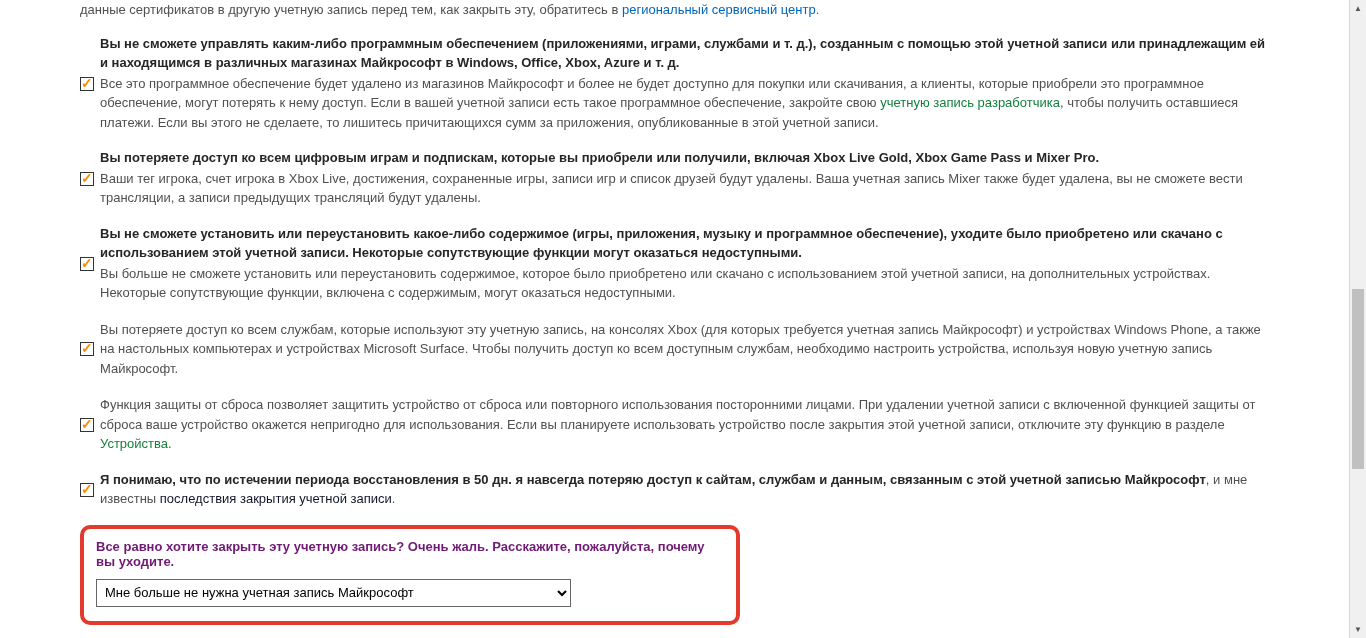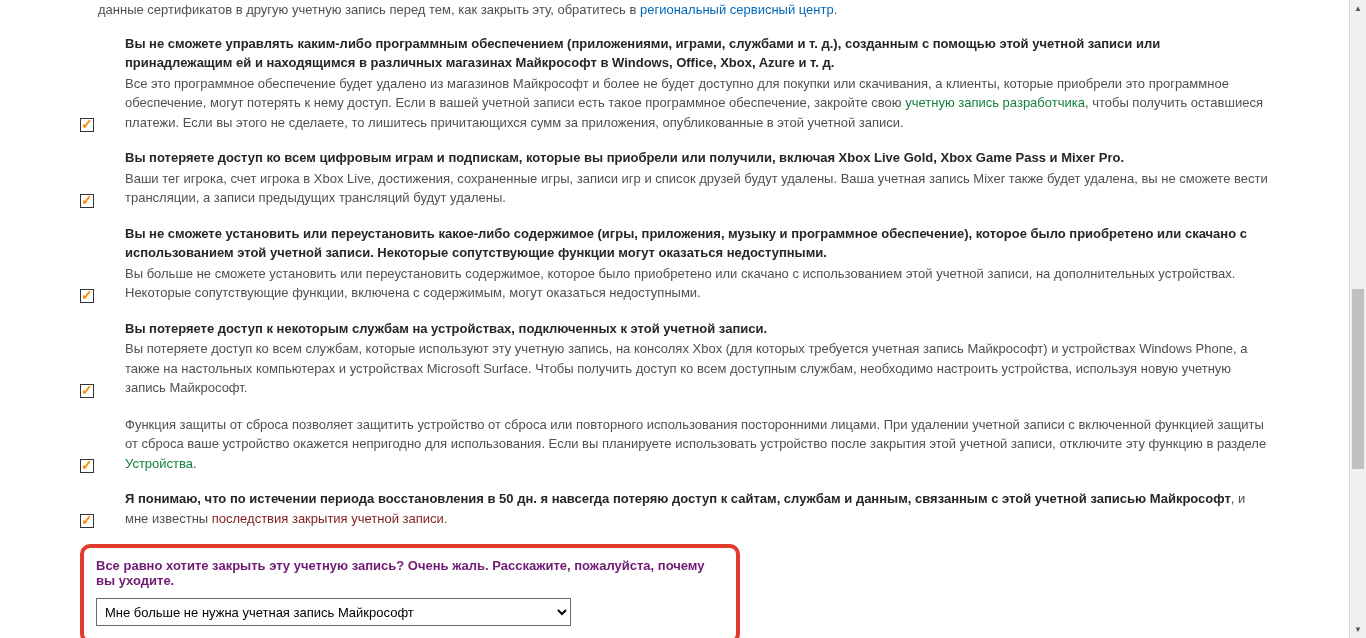--- a/index.html
+++ b/index.html
@@ -14,30 +14,28 @@
       width: 1349px;
       margin: 0;
       padding: 0 0 0 0;
       position: relative;
     }
     .content {
       padding: 0 80px 40px 80px;
     }
     .intro-text {
       margin-bottom: 14px;
-      margin-left: 18px;
       line-height: 1.5;
       color: #505050;
     }
     .intro-text .link { color: #0067b8; }
     .checklist-item {
       display: flex;
-      align-items: flex-end;
+      align-items: center;
       margin-bottom: 16px;
-      gap: 25px;
     }
     .checkbox {
       width: 14px;
       height: 14px;
       border: 1px solid #333;
       background: #fff;
       flex-shrink: 0;
       margin-top: 2px;
       margin-right: 6px;
       position: relative;
@@ -133,41 +131,40 @@
         <div class="checklist-item">
           <div class="checkbox checked"></div>
           <div class="item-body">
             <div class="item-title"><span>Вы потеряете доступ ко всем цифровым играм и подпискам, которые вы приобрели или получили, включая Xbox Live Gold, Xbox Game Pass и Mixer Pro.</span></div>
             <div class="item-desc"><span>Ваши тег игрока, счет игрока в Xbox Live, достижения, сохраненные игры, записи игр и список друзей будут удалены. Ваша учетная запись Mixer также будет удалена, вы не сможете вести трансляции, а записи предыдущих трансляций будут удалены.</span></div>
           </div>
         </div>
         <div class="checklist-item">
           <div class="checkbox checked"></div>
           <div class="item-body">
-            <div class="item-title"><span>Вы не сможете установить или переустановить какое-либо содержимое (игры, приложения, музыку и программное обеспечение), которое было приобретено или скачано с использованием этой учетной записи. Некоторые сопутствующие функции могут оказаться недоступными.</span></div>
+            <div class="item-title"><span>Вы не сможете установить или переустановить какое-либо содержимое (игры, приложения, музыку и программное обеспечение), уходите было приобретено или скачано с использованием этой учетной записи. Некоторые сопутствующие функции могут оказаться недоступными.</span></div>
             <div class="item-desc"><span>Вы больше не сможете установить или переустановить содержимое, которое было приобретено или скачано с использованием этой учетной записи, на дополнительных устройствах. Некоторые сопутствующие функции, включена с содержимым, могут оказаться недоступными.</span></div>
           </div>
         </div>
         <div class="checklist-item">
           <div class="checkbox checked"></div>
           <div class="item-body">
-            <div class="item-title"><span>Вы потеряете доступ к некоторым службам на устройствах, подключенных к этой учетной записи.</span></div>
             <div class="item-desc"><span>Вы потеряете доступ ко всем службам, которые используют эту учетную запись, на консолях Xbox (для которых требуется учетная запись Майкрософт) и устройствах Windows Phone, а также на настольных компьютерах и устройствах Microsoft Surface. Чтобы получить доступ ко всем доступным службам, необходимо настроить устройства, используя новую учетную запись Майкрософт.</span></div>
           </div>
         </div>
         <div class="checklist-item">
           <div class="checkbox checked"></div>
           <div class="item-body">
             <div class="item-desc"><span>Функция защиты от сброса позволяет защитить устройство от сброса или повторного использования посторонними лицами. При удалении учетной записи с включенной функцией защиты от сброса ваше устройство окажется непригодно для использования. Если вы планируете использовать устройство после закрытия этой учетной записи, отключите эту функцию в разделе </span><span class="link-inline">Устройства</span><span>.</span></div>
           </div>
         </div>
         <div class="checklist-item">
           <div class="checkbox checked"></div>
           <div class="item-body">
-            <div class="item-title"><span>Я понимаю, что по истечении периода восстановления в 50 дн. я навсегда потеряю доступ к сайтам, службам и данным, связанным с этой учетной записью Майкрософт</span><span class="trailing">, и мне известны </span><span class="link-inline trailing" style="color: #7f1d1d;">последствия закрытия учетной записи</span><span class="trailing">.</span></div>
+            <div class="item-title"><span>Я понимаю, что по истечении периода восстановления в 50 дн. я навсегда потеряю доступ к сайтам, службам и данным, связанным с этой учетной записью Майкрософт</span><span class="trailing">, и мне известны </span><span class="link-inline trailing" style="color: #0f172a;">последствия закрытия учетной записи</span><span class="trailing">.</span></div>
           </div>
         </div>
       </div>
 
     <div class="reason-box">
       <div class="reason-label">Все равно хотите закрыть эту учетную запись? Очень жаль. Расскажите, пожалуйста, почему вы уходите.</div>
       <select class="reason-select">
         <option>Мне больше не нужна учетная запись Майкрософт</option>
       </select>
     </div>

